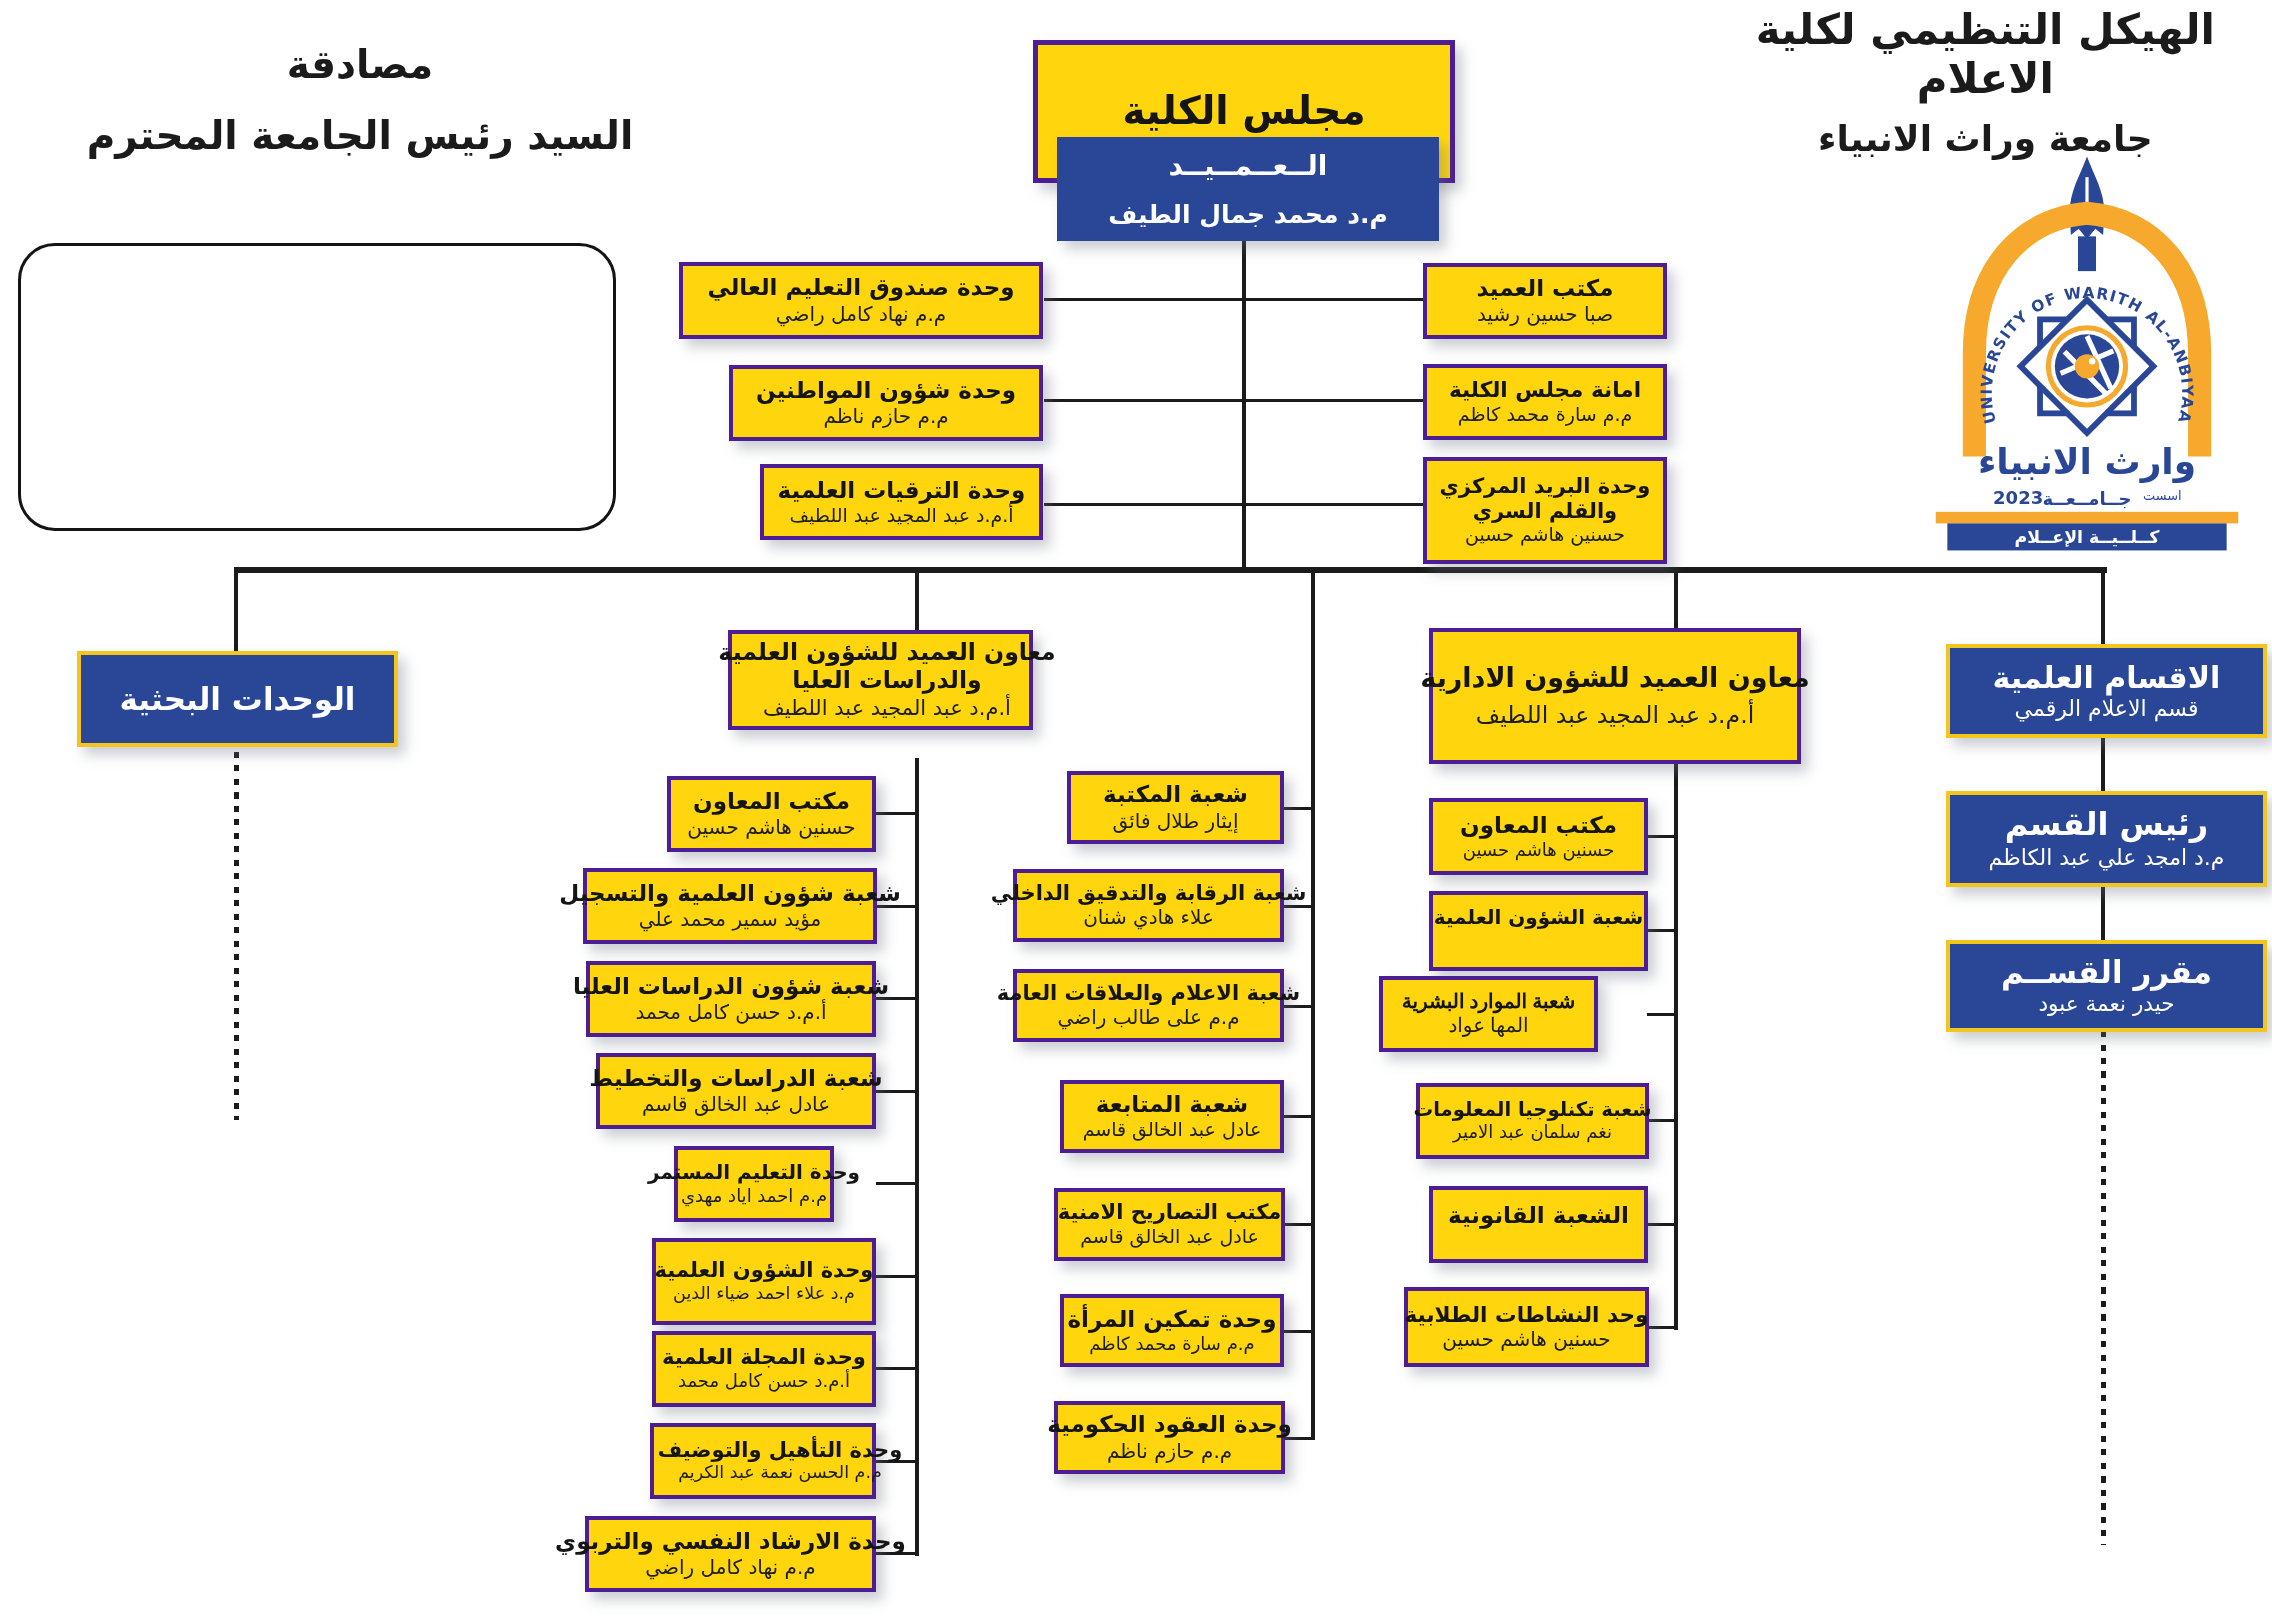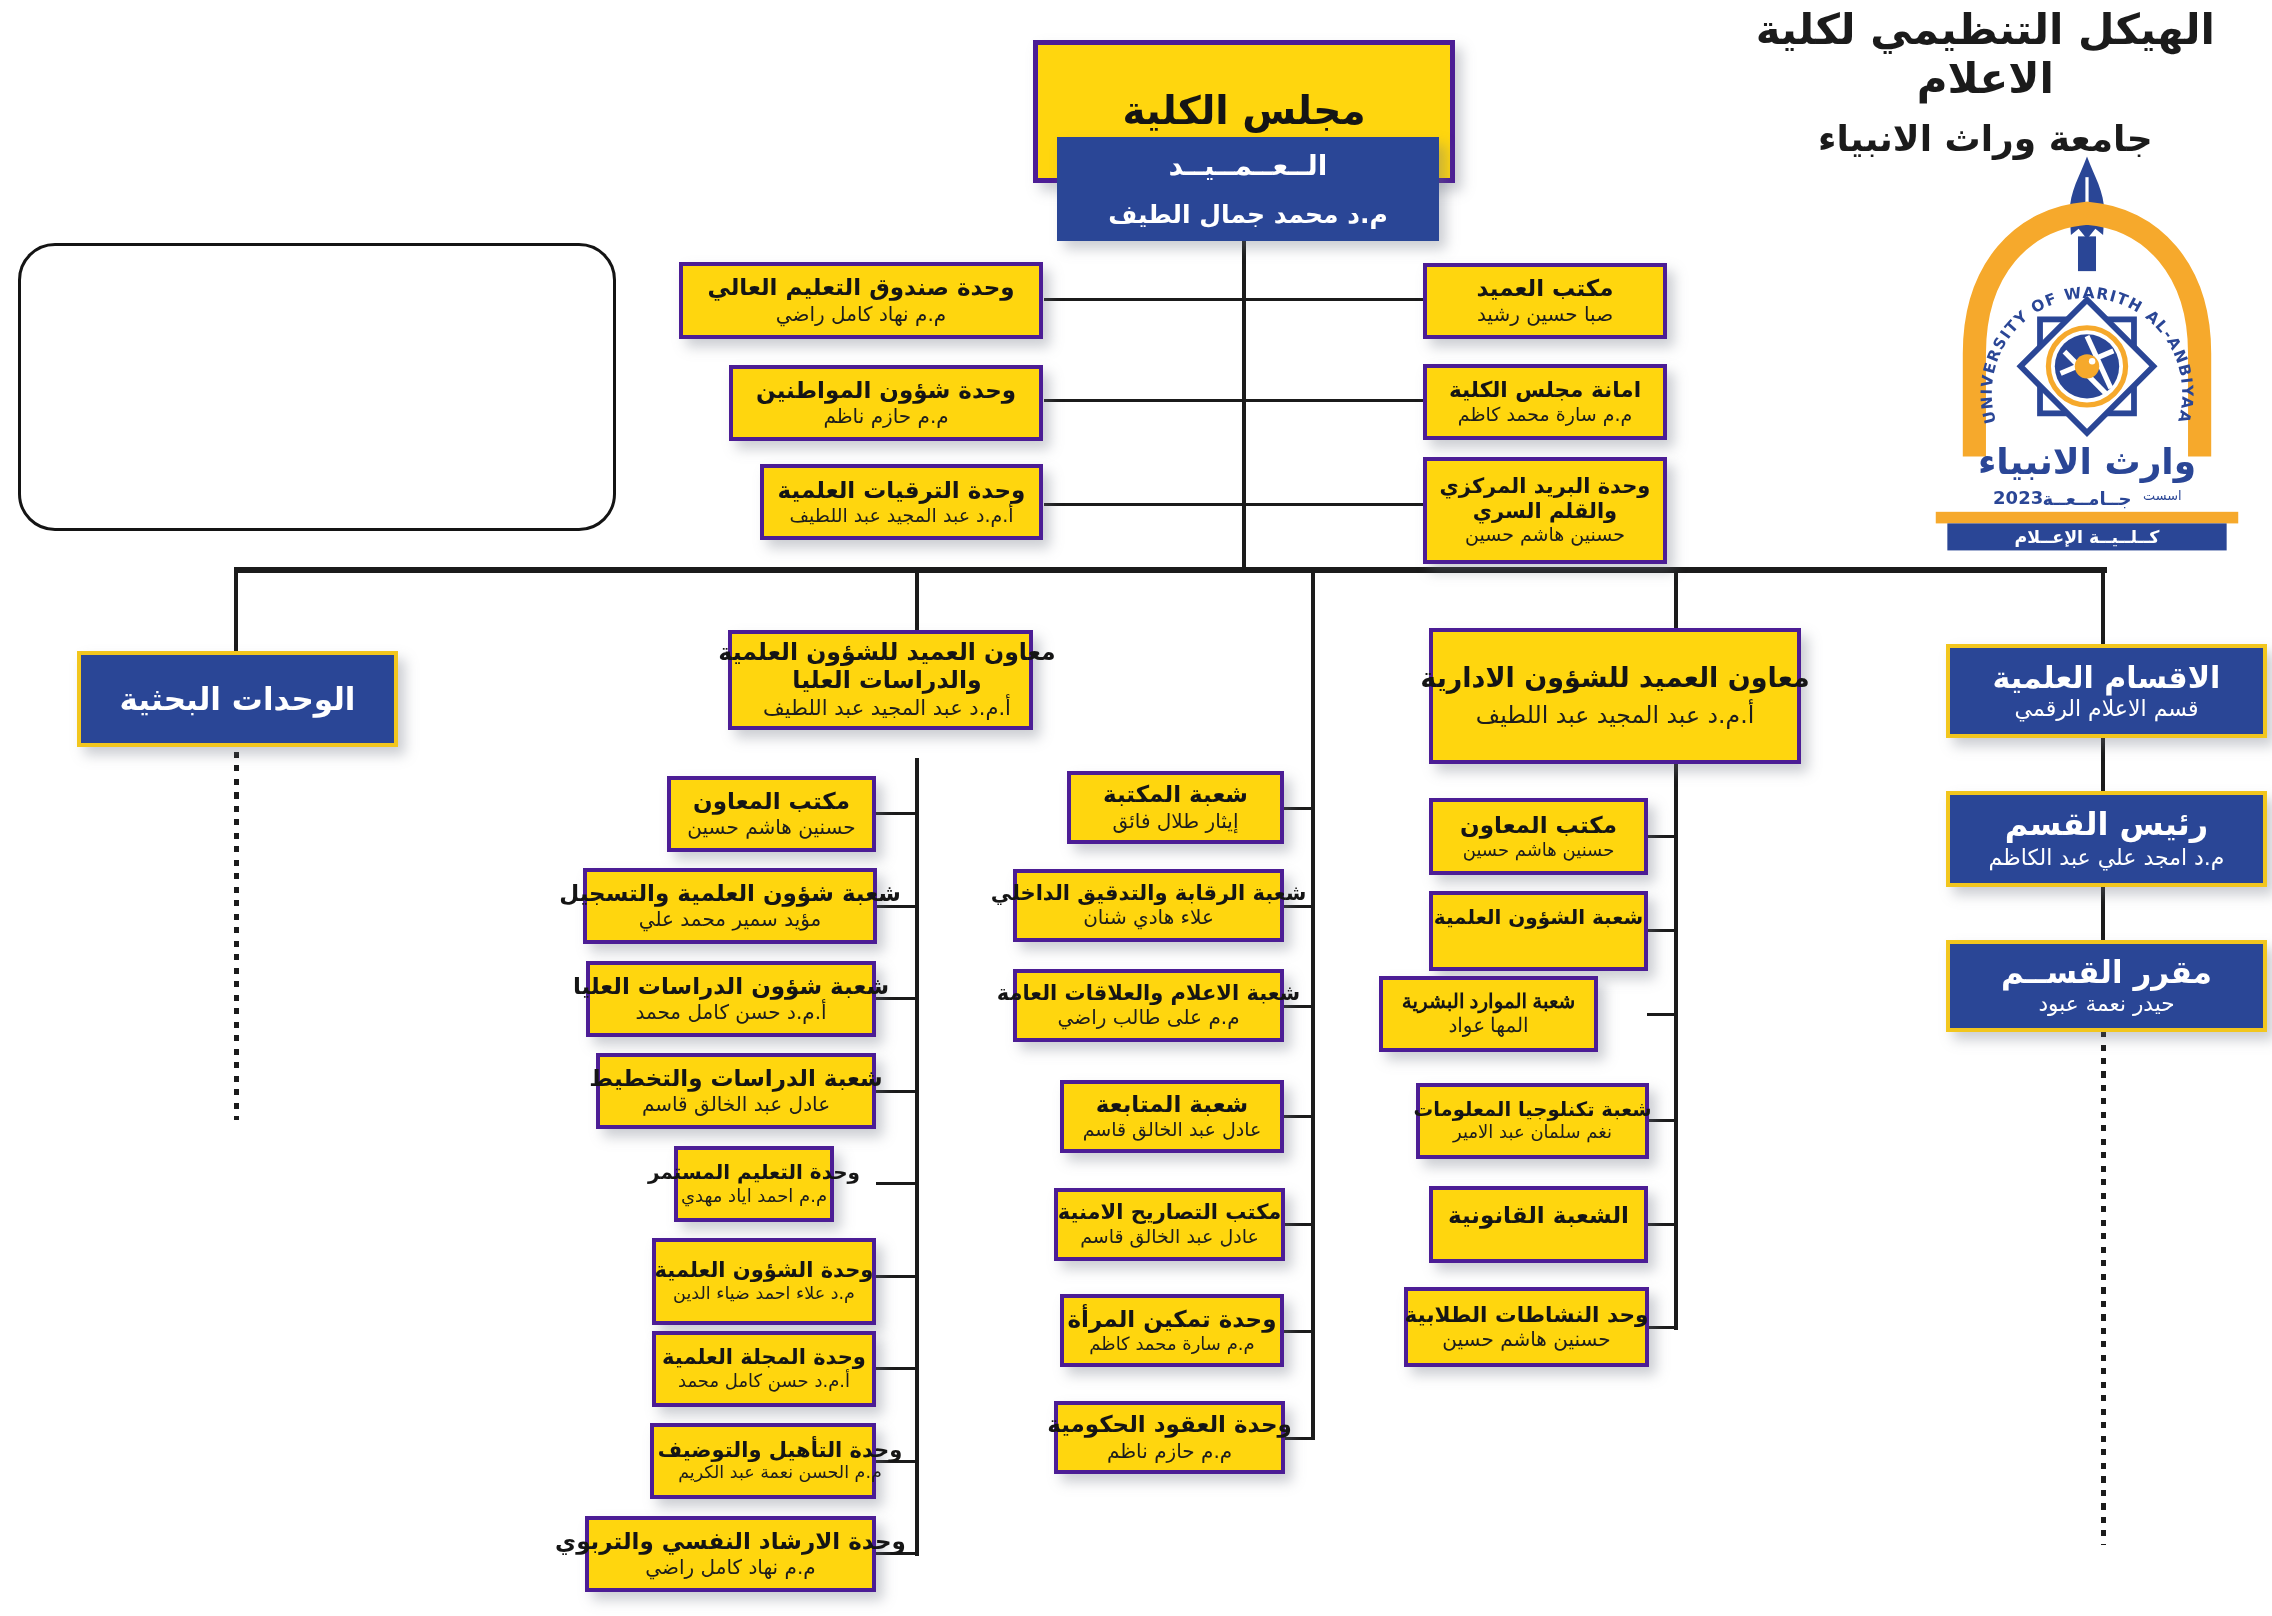--- a/index.html
+++ b/index.html
@@ -24,20 +24,24 @@
 </head>
 <body>
 
 <div id="canvas">
 
   <div class="hdr" style="right:6.7px;top:5.4px;width:560px;">
     <div style="font-size:42px;">الهيكل التنظيمي لكلية الاعلام</div>
     <div style="font-size:36px;margin-top:15px;">جامعة وراث الانبياء</div>
   </div>
 
+  <div class="hdr" style="left:20px;top:42px;width:682px;">
+    <div style="font-size:39px;">مصادقة</div>
+    <div style="font-size:39px;margin-top:26px;">السيد رئيس الجامعة المحترم</div>
+  </div>
   <div class="sig" style="left:19px;top:243px;width:592px;height:282px;"></div>
 
   <div style="position:absolute;left:1928px;top:154px;width:320px;height:399px;">
     <svg viewBox="0 0 470 620" width="100%" height="100%">
       <g>
         <path d="M235,4 C224,34 208,58 208,92 L210,126 L222,116 L235,132 L248,116 L260,126 L262,92 C262,58 246,34 235,4 Z" fill="#2A4696"></path>
         <line x1="235" y1="36" x2="235" y2="98" stroke="#ffffff" stroke-width="5"></line>
         <rect x="221" y="128" width="28" height="54" fill="#2A4696"></rect>
       </g>
       <path d="M60,470 L60,310 C60,180 134,100 235,92 C336,100 410,180 410,310 L410,470" fill="none" stroke="#F6A92C" stroke-width="36"></path>

